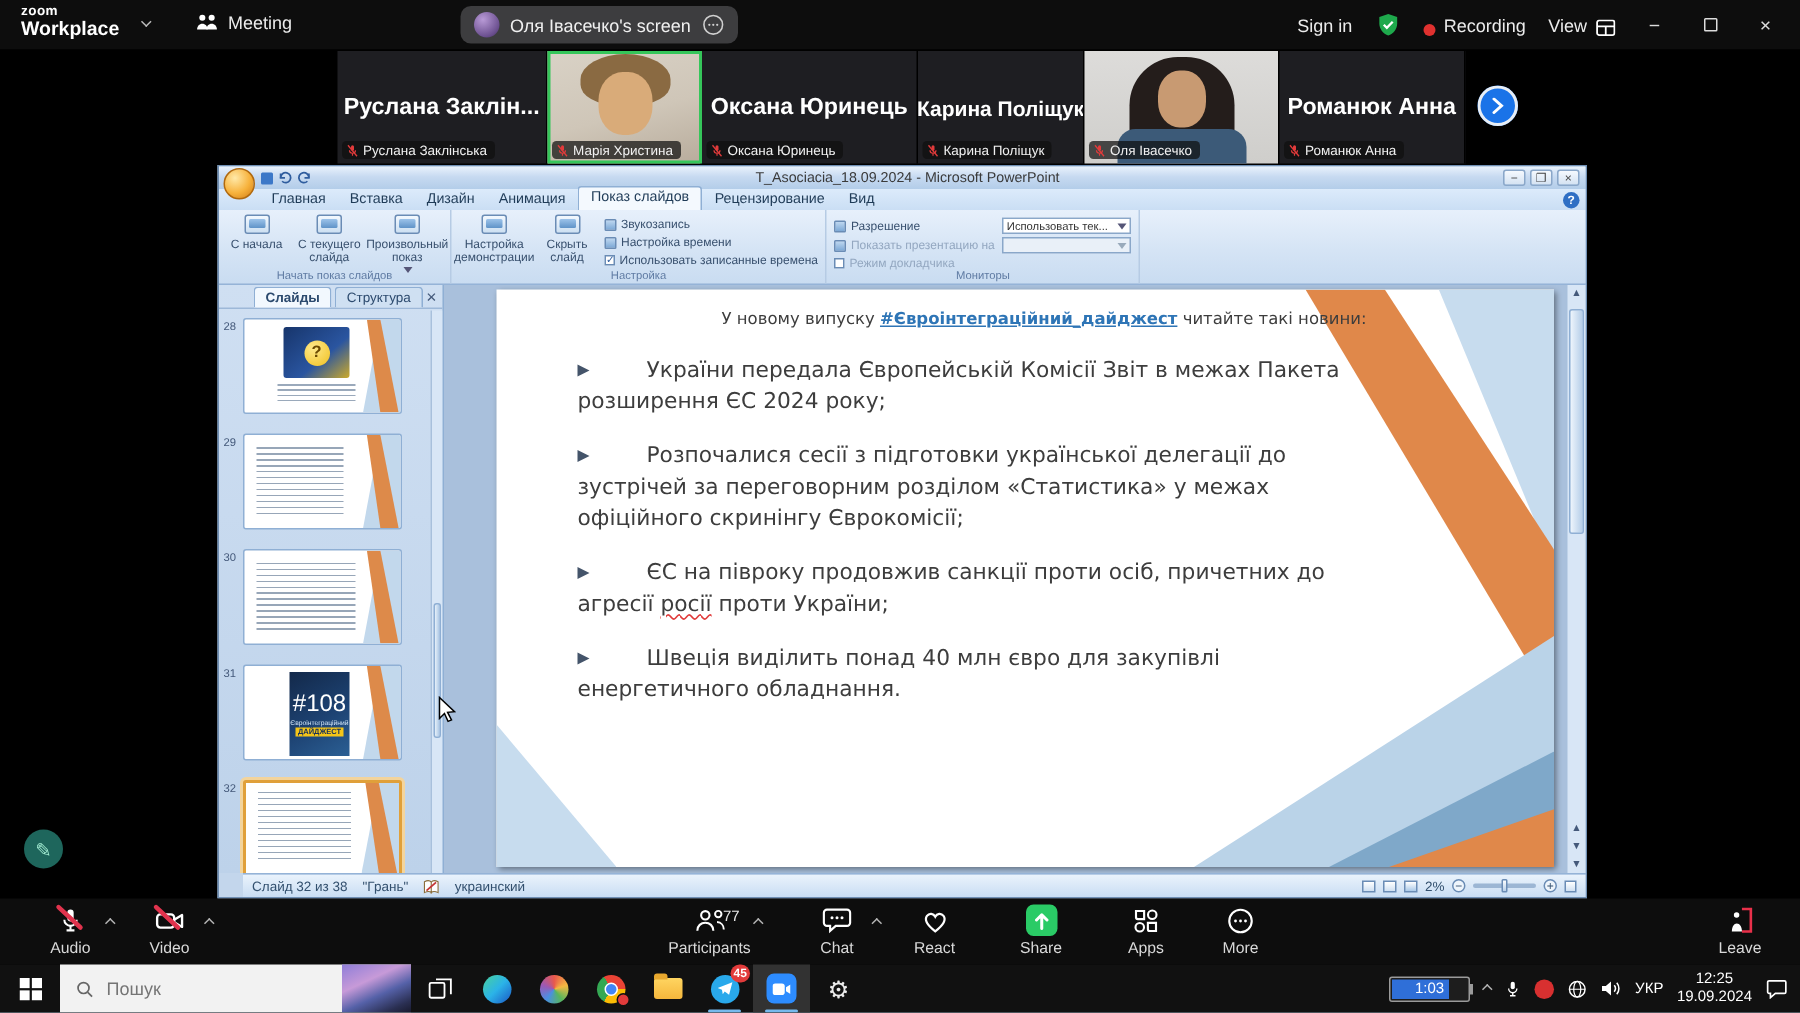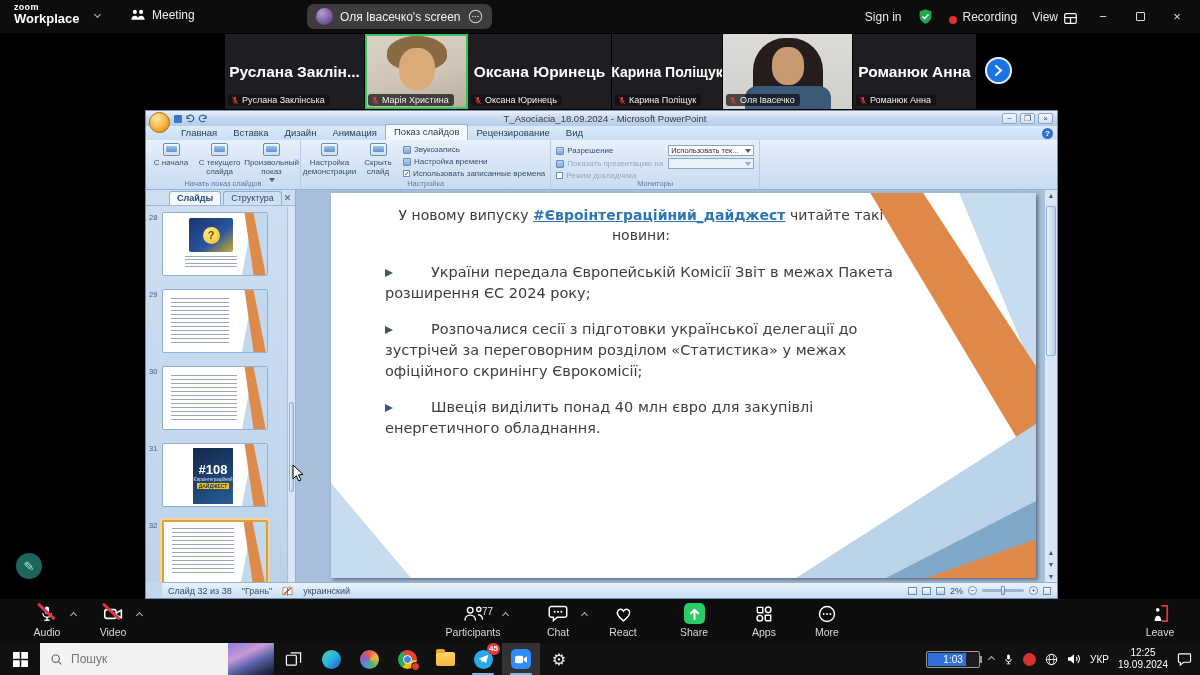--- a/index.html
+++ b/index.html
@@ -79,38 +79,38 @@
   .tnum{position:absolute;left:-13px;top:1px;font-size:7.5px;color:#44597a}
   .thumb{width:106px;height:64px;background:#fff;border:1px solid #8fafd4;border-radius:2px;position:relative;overflow:hidden}
   .thumb.sel{border:2px solid #e0a03a;box-shadow:0 0 0 2px #f3d49c}
   .tacc-b{position:absolute;right:0;top:0;width:32px;height:100%;background:#c2d8ec;clip-path:polygon(58% 0,100% 0,100% 100%,22% 100%)}
   .tacc-o{position:absolute;right:0;top:0;width:32px;height:100%;background:#dd8a4a;clip-path:polygon(30% 0,58% 0,96% 100%,58% 100%)}
   .tlines{position:absolute;left:8px;top:8px;width:58px;bottom:8px;background:repeating-linear-gradient(to bottom,#97a6b8 0,#97a6b8 1px,transparent 1px,transparent 4px)}
   .timg{position:absolute;left:26px;top:5px;width:44px;height:34px;background:linear-gradient(140deg,#17356b,#2a55a0 60%,#ccaa2a);border-radius:2px;display:flex;align-items:center;justify-content:center}
   .qbubble{width:17px;height:17px;border-radius:50%;background:radial-gradient(circle at 35% 30%,#ffe98a,#f0c020);color:#6b4a00;font-size:11px;font-weight:bold;text-align:center;line-height:17px}
   .tcap{position:absolute;left:22px;top:43px;width:52px;height:12px;background:repeating-linear-gradient(to bottom,#9aa9bb 0,#9aa9bb 1px,transparent 1px,transparent 3.5px)}
   .cover{position:absolute;left:30px;top:4px;width:40px;height:56px;background:linear-gradient(150deg,#13294a,#1d4272 55%,#2b5f94);display:flex;flex-direction:column;align-items:center;justify-content:center;gap:1px}
-  .covnum{color:#fff;font-size:13px;font-weight:bold;line-height:1}
+  .covnum{color:#fff;font-size:16px;font-weight:normal;line-height:1}
   .covl1{color:#cfe2f5;font-size:4.5px;white-space:nowrap}
   .covl2{background:#f5c518;color:#16305a;font-size:5px;font-weight:bold;padding:0 2px;white-space:nowrap}
   #pscroll{position:absolute;right:0;top:17px;width:8px;bottom:0;background:#d8e6f6;border-left:1px solid #a8c0dc}
   #pscroll .pth{position:absolute;left:1px;right:1px;top:52%;height:90px;background:linear-gradient(90deg,#e6f0fa,#aac6e4);border:1px solid #8fafd4;border-radius:2px}
 
   
   #canvas{position:absolute;left:150px;top:79px;right:13px;bottom:16px;background:#a9c0dc;overflow:hidden}
   #slide{position:absolute;left:35px;top:3px;width:705px;height:385px;background:#fff;box-shadow:1.5px 1.5px 4px rgba(0,0,0,.45)}
   .sw{position:absolute;pointer-events:none}
   .sw-blue-tr{right:0;top:0;width:160px;height:185px;background:#c7dcee;clip-path:polygon(52% 0,100% 0,100% 100%)}
   .sw-orange{left:0;top:0;width:705px;height:385px;background:#e0884a;clip-path:polygon(76.5% 0,84% 0,100% 45%,100% 72%)}
   .sw-blue-br{right:0;bottom:0;width:240px;height:175px;background:#bad3e8;clip-path:polygon(100% 12%,100% 100%,0 100%)}
   .sw-steel-br{right:0;bottom:0;width:150px;height:110px;background:#7fa8c9;clip-path:polygon(100% 30%,100% 100%,0 100%)}
   .sw-orange-br{right:0;bottom:0;width:110px;height:70px;background:#e0884a;clip-path:polygon(100% 45%,100% 100%,0 100%)}
   .sw-blue-bl{left:0;bottom:0;width:80px;height:95px;background:#c7dcee;clip-path:polygon(0 0,0 100%,100% 100%)}
   #slide-text{position:absolute;left:40px;top:12px;width:540px;font-family:"DejaVu Sans",sans-serif;color:#3d3d3d}
-  .sl-head{text-align:center;font-size:14px;line-height:1.45}
+  .sl-head{text-align:right;font-size:11px;line-height:1.45}
   .slink{color:#2e75b6;font-weight:bold;text-decoration:underline}
   .bullets{margin-top:16px;display:flex;flex-direction:column;gap:15px}
   .bullet{font-size:14.5px;line-height:1.45;padding-left:14px}
   .bmark{display:inline-block;width:0;height:0;border-left:8px solid #44546a;border-top:4.5px solid transparent;border-bottom:4.5px solid transparent;margin-right:38px}
   .spell{text-decoration:underline wavy #e03a3a 1px;text-underline-offset:2px}
   #slide-foot{position:absolute;left:55px;bottom:16px;font-family:"DejaVu Sans",sans-serif;font-size:11.5px;color:#3d3d3d}
   .flink{color:#2e75b6;font-weight:bold;text-decoration:underline}
 
   
   #vscroll{position:absolute;right:0;top:79px;width:13px;bottom:16px;background:#d8e6f6;border-left:1px solid #a8c0dc;font-size:7px;color:#44597a;text-align:center}
@@ -485,20 +485,21 @@
       <span class="sw sw-steel-br"></span>
       <span class="sw sw-orange-br"></span>
       <span class="sw sw-blue-bl"></span>
       <div id="slide-text">
         <div class="sl-head">
           <span>У новому випуску </span><span class="slink">#Євроінтеграційний_дайджест</span><span> читайте такі новини:</span>
         </div>
         <div class="bullets">
           <div class="bullet"><span class="bmark"></span><span>України передала Європейській Комісії Звіт в межах Пакета розширення ЄС 2024 року;</span></div>
           <div class="bullet"><span class="bmark"></span><span>Розпочалися сесії з підготовки української делегації до зустрічей за переговорним розділом «Статистика» у межах офіційного скринінгу Єврокомісії;</span></div>
+          <div class="bullet"><span class="bmark"></span><span>ЄС на півроку продовжив санкції проти осіб, причетних до агресії </span><span class="spell">росії</span><span> проти України;</span></div>
           <div class="bullet"><span class="bmark"></span><span>Швеція виділить понад 40 млн євро для закупівлі енергетичного обладнання.</span></div>
         </div>
       </div>
     </div>
   </div>
 
   <div id="vscroll">
     <span class="varr" style="top:0">▲</span>
     <span class="vth"></span>
     <span class="varr" style="bottom:24px">▲</span>

